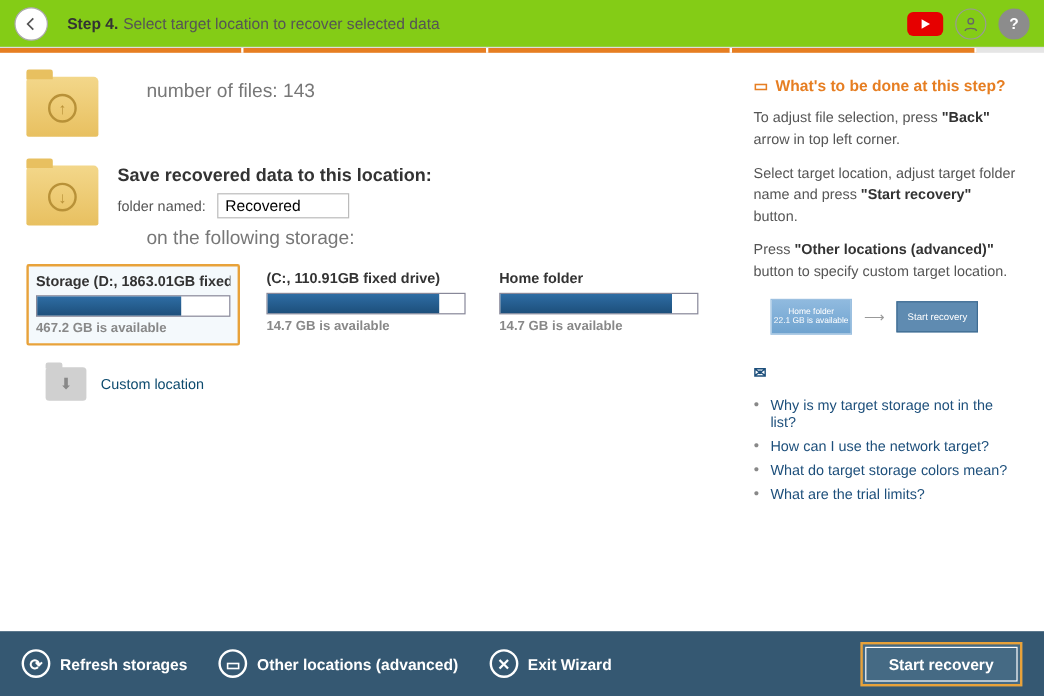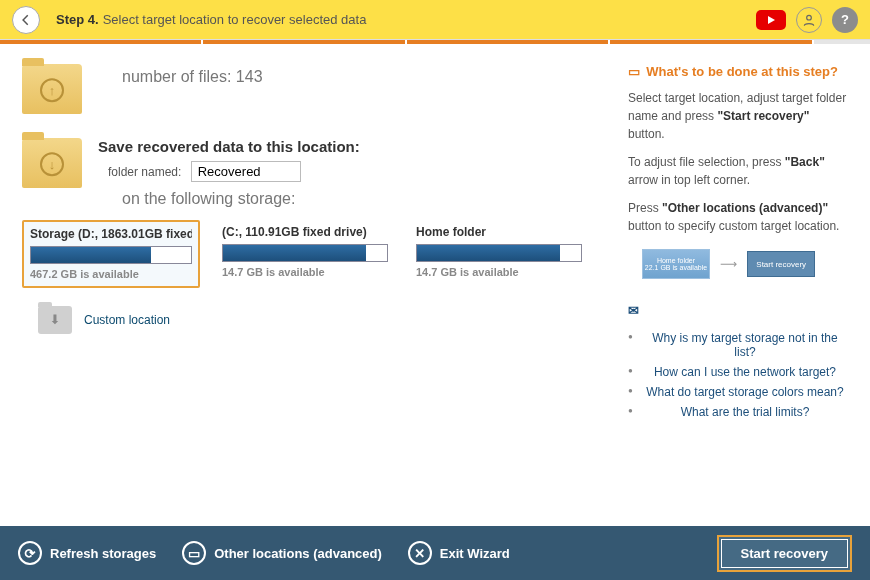--- a/index.html
+++ b/index.html
@@ -1,18 +1,18 @@
 <!DOCTYPE html>
 <html><head>
 <meta charset="utf-8">
 <style>
   * { box-sizing: border-box; margin: 0; padding: 0; }
   body { font-family: Arial, sans-serif; font-size: 13px; color: #333; background: #fff; width: 870px; height: 580px; overflow: hidden; position: relative; }
   
-  .header { background: #fde047; height: 40px; display: flex; align-items: center; padding: 0 12px; border-bottom: 1px solid #ddd; }
+  .header { background: #84cc16; height: 40px; display: flex; align-items: center; padding: 0 12px; border-bottom: 1px solid #ddd; }
   .back-btn { width: 28px; height: 28px; border: 1px solid #aaa; border-radius: 50%; display: flex; align-items: center; justify-content: center; background: #fff; cursor: pointer; }
   .step-label { font-weight: bold; margin-left: 16px; }
   .step-desc { margin-left: 4px; color: #555; }
   .header-icons { margin-left: auto; display: flex; gap: 10px; align-items: center; }
   .hdr-icon { width: 26px; height: 26px; border-radius: 50%; display: flex; align-items: center; justify-content: center; cursor: pointer; }
   .hdr-yt { background: #e60000; border-radius: 5px; width: 30px; height: 20px; color:#fff; }
   .hdr-user { border: 1px solid #999; }
   .hdr-help { background: #8c8c8c; color: #fff; font-weight: bold; }
   
   .progress { height: 4px; display: flex; }
@@ -23,21 +23,21 @@
   .main { flex: 1; padding-right: 18px; }
   .side { width: 220px; font-size: 12px; color: #555; }
   
   .section { display: flex; margin-bottom: 24px; }
   .folder-icon { width: 60px; height: 50px; background: linear-gradient(#f3d78a,#e8c060); border-radius: 4px 4px 2px 2px; position: relative; margin-right: 16px; flex-shrink: 0; }
   .folder-icon::before { content:""; position:absolute; top:-6px; left:0; width:22px; height:8px; background:#e8c060; border-radius:2px 2px 0 0; }
   .folder-icon .circ { position:absolute; top:50%; left:50%; transform:translate(-50%,-45%); width:24px; height:24px; border:2px solid #b89138; border-radius:50%; display:flex; align-items:center; justify-content:center; color:#b89138; }
   .section h3 { font-size: 15px; font-weight: bold; color: #333; margin-bottom: 6px; }
   .section .meta { color: #777; font-size: 16px; line-height: 1.6; margin-left: 24px; }
   
-  .folder-name-row { margin: 4px 10px; font-size: 12px; color:#555; }
+  .folder-name-row { margin: 4px 0; font-size: 12px; color:#555; }
   .folder-name-row input { border: 1px solid #bbb; padding: 2px 6px; font-size: 13px; width: 110px; margin-left: 6px; }
   
   .storages { display: flex; gap: 16px; margin-top: 8px; }
   .storage { width: 178px; padding: 5px 6px 6px 6px; cursor: pointer; }
   .storage.selected { border: 2px solid #e8a23a; background: #f4f9fc; border-radius: 2px; }
   .storage .name { font-size: 12px; font-weight: bold; color:#333; margin-bottom: 5px; white-space: nowrap; overflow: hidden; }
   .bar { height: 18px; border: 1px solid #889; background:#fff; }
   .bar .fill { height: 100%; background: linear-gradient(#2e6da4,#1d4f7b); }
   .avail { font-size: 11px; color: #888; margin-top: 4px; font-weight: bold; }
   
@@ -48,21 +48,21 @@
   
   .side h4 { color: #e67e22; font-size: 13px; font-weight: bold; margin-bottom: 10px; display:flex; align-items:center; gap:6px; }
   .side p { margin-bottom: 10px; line-height: 1.5; }
   .side b { color: #333; }
   .side .thumb-row { display:flex; align-items:center; gap:10px; margin: 14px 0 24px 14px; }
   .thumb { width:68px; height:30px; border:1px solid #9cc0e0; background:linear-gradient(#90badf,#6fa3cf); font-size:7px; color:#fff; display:flex; flex-direction:column; align-items:center; justify-content:center; }
   .thumb2 { background:#5f8bb1; border:1px solid #3f6c92; font-size:8px; display:flex; align-items:center; justify-content:center; color:#fff; width:68px; height:26px; }
   .arrow { color:#999; }
   .faq h4 { color:#1d4f7b; }
   .faq ul { list-style: none; }
-  .faq li { color:#1d4f7b; padding:3px 0 3px 14px; position:relative; cursor:pointer;text-align:center; }
+  .faq li { color:#1d4f7b; padding:3px 0 3px 14px; position:relative; cursor:pointer; }
   .faq li::before { content:"●"; position:absolute; left:0; top:4px; font-size:8px; color:#888; }
   
   .footer { position:absolute; bottom:0; left:0; right:0; height: 54px; background: #355872; display:flex; align-items:center; padding: 0 18px; color:#fff; }
   .fbtn { display:flex; align-items:center; gap:8px; margin-right: 26px; cursor:pointer; font-weight:bold; font-size:13px; }
   .fbtn .ficon { width:24px; height:24px; border:2px solid #fff; border-radius:50%; display:flex; align-items:center; justify-content:center; font-size:13px; }
   .start-btn { margin-left:auto; border:2px solid #e8a23a; padding: 9px 22px; background:#456a84; cursor:pointer; font-weight:bold; color:#fff; outline:1px solid #fff; outline-offset:-5px; }
 </style>
 </head>
 <body>
 
@@ -153,22 +153,22 @@
       <span class="lbl">Custom location</span>
     </div>
 
   </div>
 
   <div class="side">
     <h4>
       <span style="color:#e67e22">▭</span>
       <span>What's to be done at this step?</span>
     </h4>
+    <p><span>To adjust file selection, press </span><b>"Back"</b><span> arrow in top left corner.</span></p>
     <p><span>Select target location, adjust target folder name and press </span><b>"Start recovery"</b><span> button.</span></p>
-    <p><span>To adjust file selection, press </span><b>"Back"</b><span> arrow in top left corner.</span></p>
     <p><span>Press </span><b>"Other locations (advanced)"</b><span> button to specify custom target location.</span></p>
     <div class="thumb-row">
       <div class="thumb">
           <span>Home folder</span>
           <span>22.1 GB is available</span>
         </div>
       <span class="arrow">⟶</span>
       <div class="thumb2">
           <span>Start recovery</span>
         </div>

